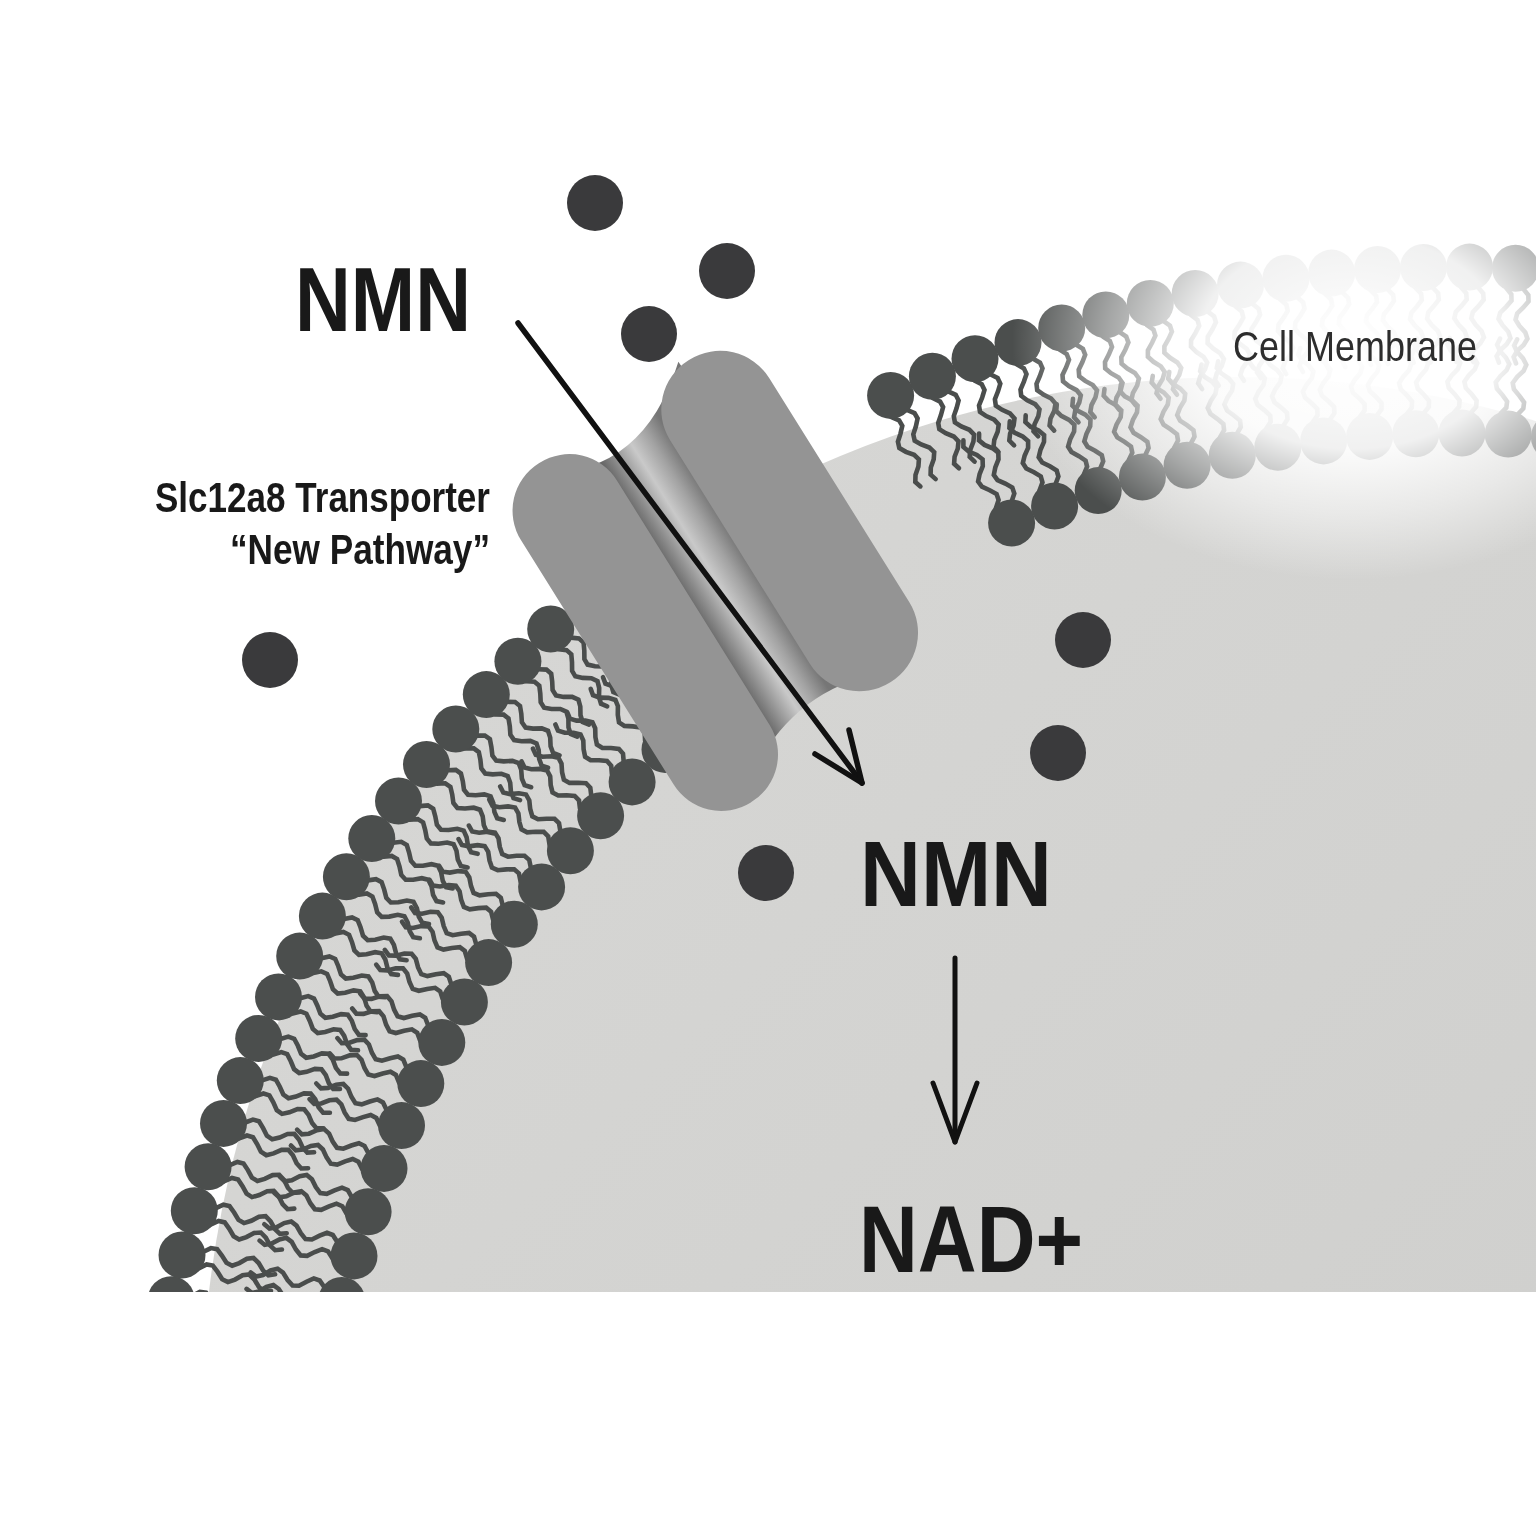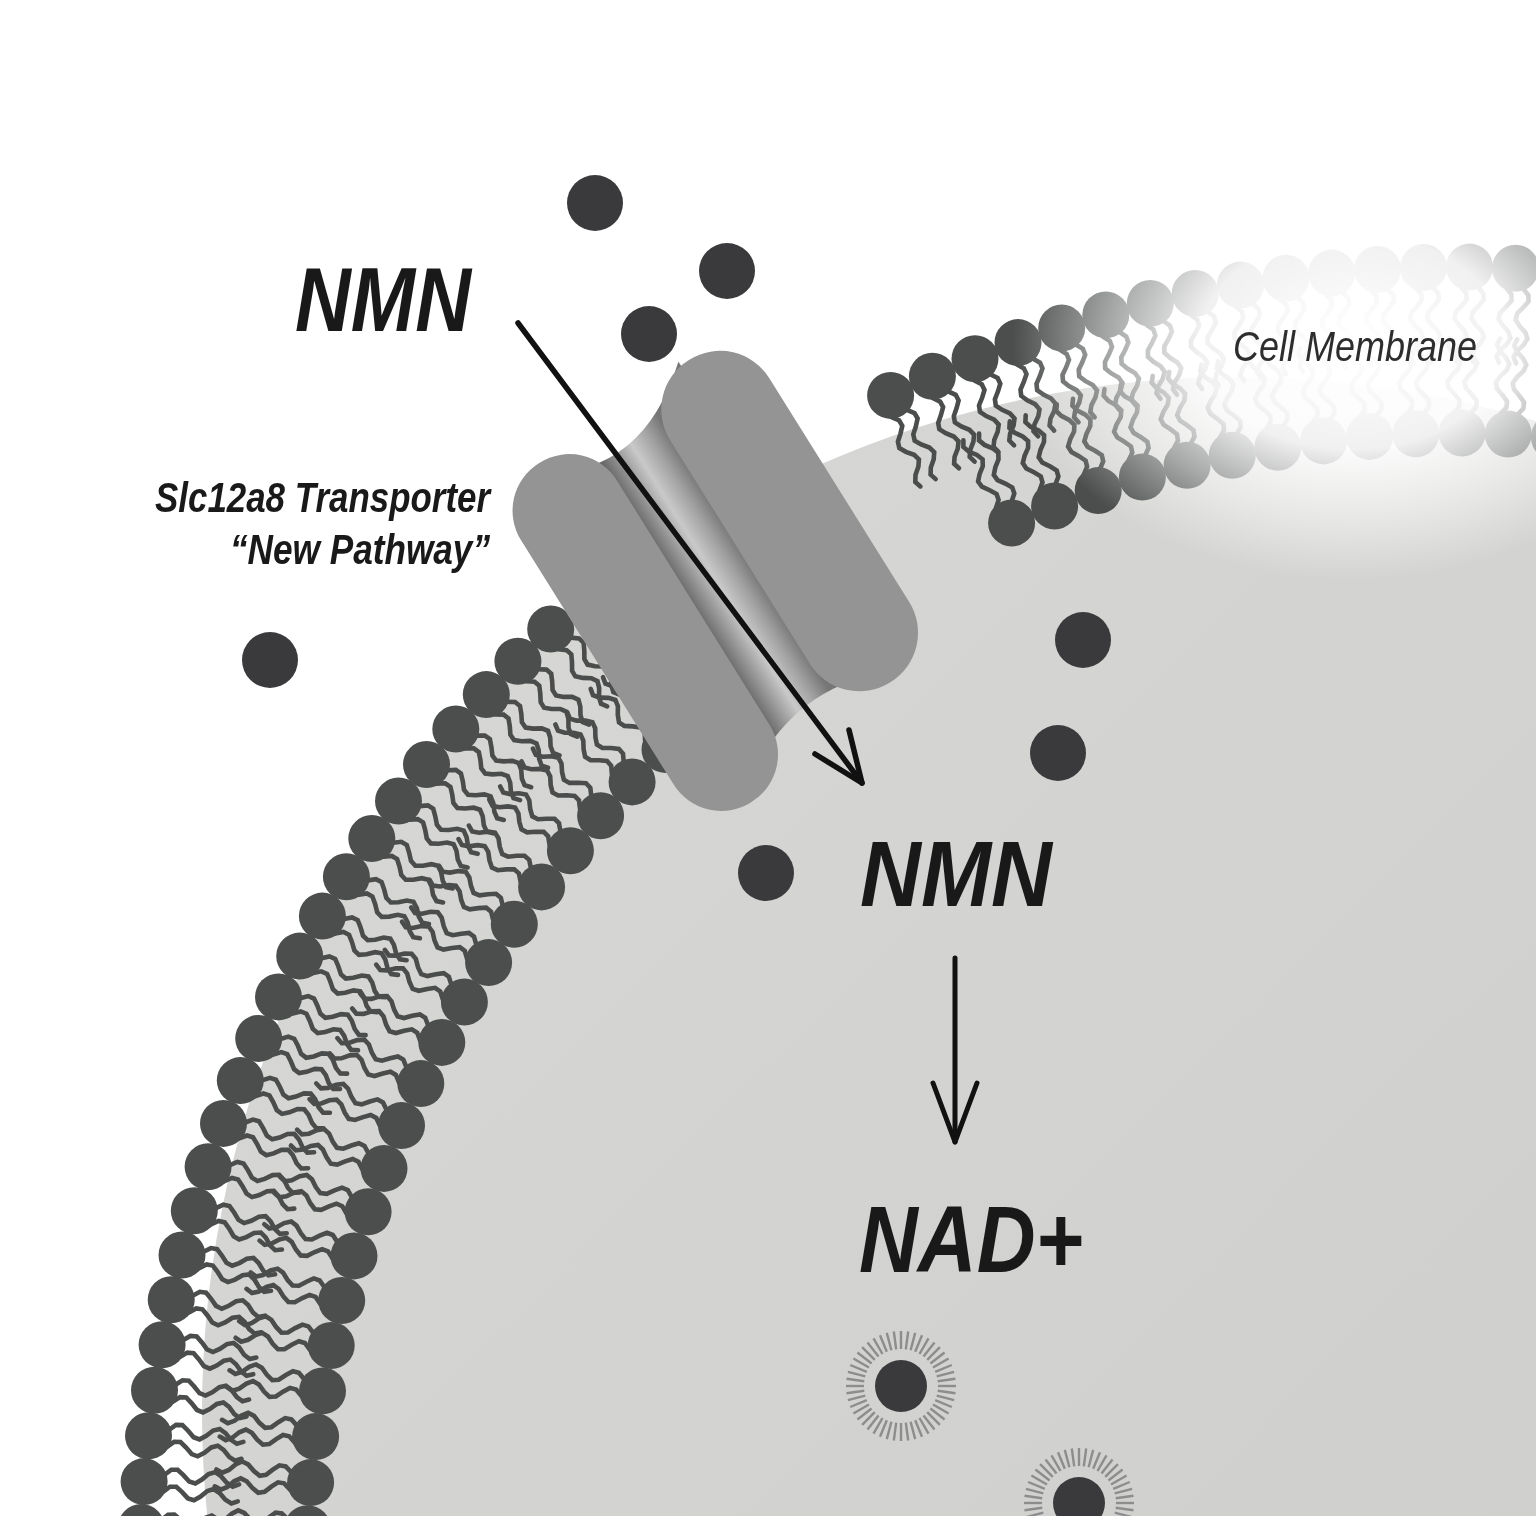--- a/index.html
+++ b/index.html
@@ -1,16 +1,16 @@
 <!DOCTYPE html>
 <html><head>
 <meta charset="utf-8">
 <style>
   html,body{margin:0;padding:0;background:#ffffff;}
-  .stage{width:1536px;height:1516px;overflow:hidden;position:relative;background:#ec4899;font-style:italic;}
+  .stage{width:1536px;height:1292px;overflow:hidden;position:relative;background:#ec4899;}
   svg{display:block;}
   text{font-family:"Liberation Sans", sans-serif;}
 </style>
 </head>
 <body>
 
 <div class="stage">
 <svg id="scene" width="1536" height="1536" viewBox="0 0 1536 1536">
   <defs>
     <linearGradient id="cellGrad" x1="0" y1="0" x2="1" y2="1">

